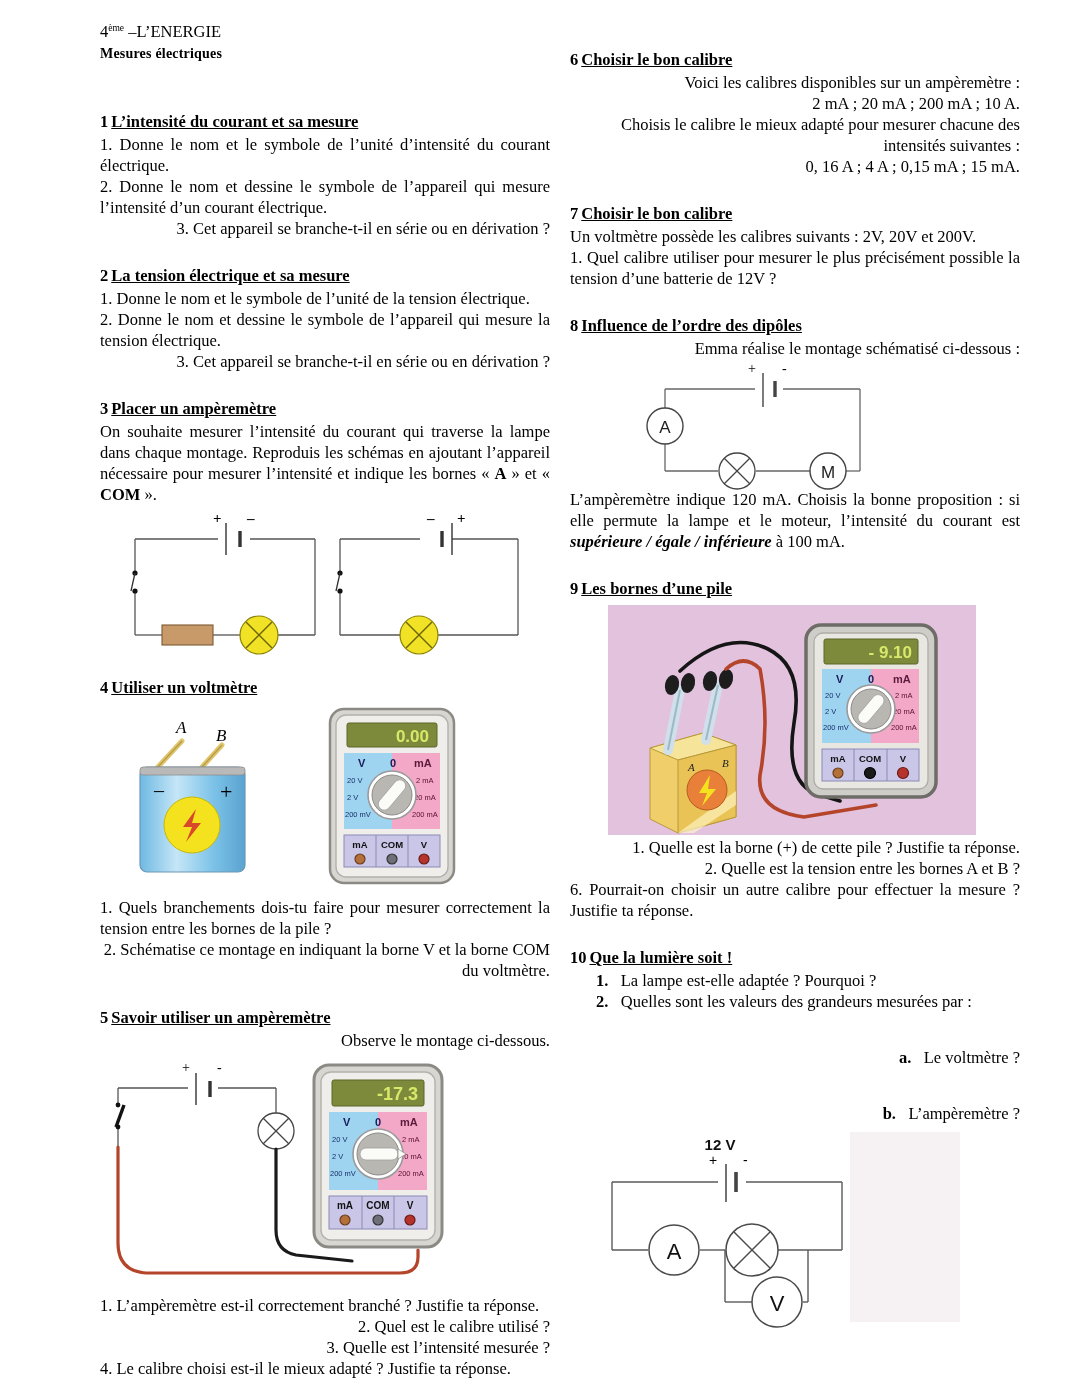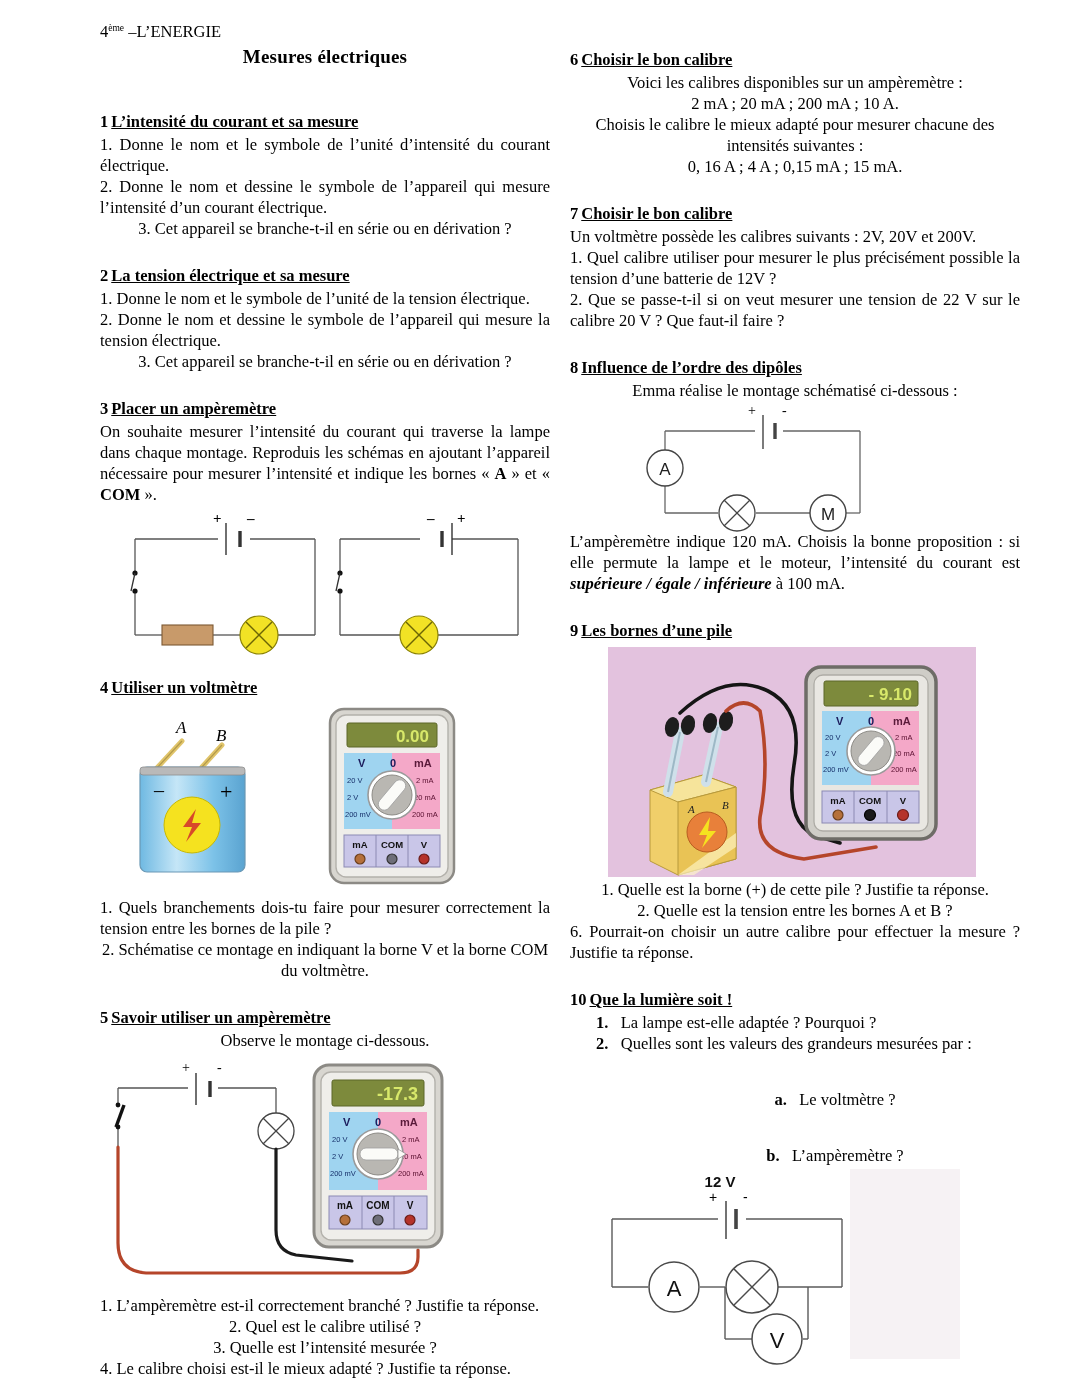--- a/index.html
+++ b/index.html
@@ -11,34 +11,34 @@
     position:relative;
     overflow:hidden;
   }
   .page{position:relative;width:1080px;height:1397px;padding:0;box-sizing:border-box;}
   .col{position:absolute;top:0;width:450px;}
   .col-left{left:100px;}
   .col-right{left:570px;}
 
   .hdr-line{font-size:16.5px;line-height:1.2;margin:22px 0 0 0;}
   .hdr-line sup{font-size:9.5px;vertical-align:super;}
-  .doc-title{font-size:19px;font-weight:bold;text-align:center;margin:6px 0 3px 0;letter-spacing:.2px;}
+  .doc-title{font-size:14px;font-weight:bold;margin:6px 0 3px 0;letter-spacing:.2px;}
 
   h2.sec{
     font-size:16.5px;font-weight:bold;margin:8px 0 1px 0;padding:0;
     line-height:1.25;
   }
   h2.sec .num{text-decoration:none;padding-right:3px;}
   h2.sec .ttl{text-decoration:underline;}
 
   p.body{
     font-size:16.5px;line-height:1.28;margin:0;padding:0;
     text-align:justify;text-justify:inter-word;
   }
-  p.body.nj{text-align:center;}
+  p.body.nj{text-align:right;}
   .gap-sm{height:9px;}
   .gap-md{height:19px;}
   .bold{font-weight:bold;}
   .bi{font-weight:bold;font-style:italic;}
   .indent-a{display:block;padding-left:56px;text-indent:-30px;}
   .indent-b{display:block;padding-left:110px;text-indent:-30px;margin-top:35px;}
 
   
   .fig{position:relative;}
   svg{display:block;overflow:visible;}
@@ -314,21 +314,20 @@
       <p class="body nj">Choisis le calibre le mieux adapté pour mesurer chacune des intensités suivantes :</p>
       <p class="body nj">0, 16 A ; 4 A ; 0,15 mA ; 15 mA.</p>
     </div>
 
     <div class="gap-md"></div>
 
     <div>
       <h2 class="sec"><span class="num">7</span><span class="ttl">Choisir le bon calibre</span></h2>
       <p class="body">Un voltmètre possède les calibres suivants : 2V, 20V et 200V.</p>
       <p class="body">1. Quel calibre utiliser pour mesurer le plus précisément possible la tension d’une batterie de 12V ?</p>
-      <p class="body">2. Que se passe-t-il si on veut mesurer une tension de 22 V sur le calibre 20 V ? Que faut-il faire ?</p>
     </div>
 
     <div class="gap-md"></div>
 
     <div>
       <h2 class="sec"><span class="num">8</span><span class="ttl">Influence de l’ordre des dipôles</span></h2>
       <p class="body nj">Emma réalise le montage schématisé ci-dessous :</p>
 
       <div class="fig" style="height:128px;margin-top:2px;">
         <svg width="450" height="128" viewBox="0 0 450 128">
@@ -455,21 +454,21 @@
       <p class="body">
           <span class="indent-a"><span class="bold">2.</span>&nbsp;&nbsp;&nbsp;<span>Quelles sont les valeurs des grandeurs mesurées par :</span></span>
         </p>
       <p class="body nj">
           <span class="indent-b"><span class="bold">a.</span>&nbsp;&nbsp;&nbsp;<span>Le voltmètre ?</span></span>
         </p>
       <p class="body nj">
           <span class="indent-b"><span class="bold">b.</span>&nbsp;&nbsp;&nbsp;<span>L’ampèremètre ?</span></span>
         </p>
 
-      <div class="fig" style="height:210px;margin-top:2px;">
+      <div class="fig" style="height:210px;margin-top:8px;">
         <svg width="450" height="210" viewBox="0 0 450 210">
 
           <rect x="280" y="0" width="110" height="190" fill="#f6f2f4"></rect>
           <g stroke="#5a5a5a" stroke-width="1.4" fill="none">
             <path d="M42 50 H148"></path>
             <path d="M176 50 H272"></path>
             <path d="M42 50 V118"></path>
             <path d="M42 118 H78"></path>
             <path d="M130 118 H155"></path>
             <path d="M208 118 H272"></path>

